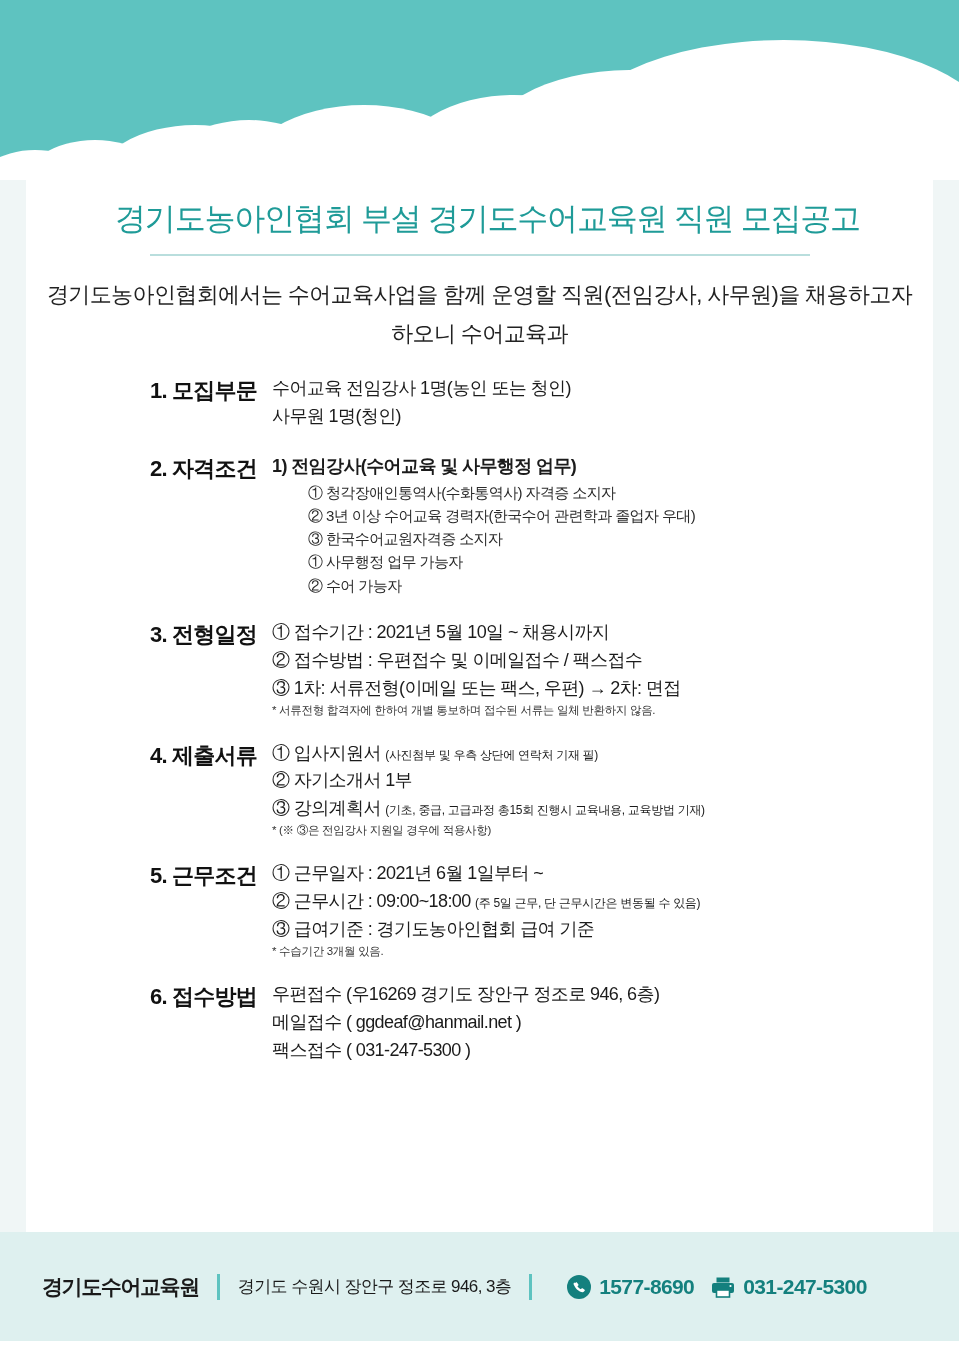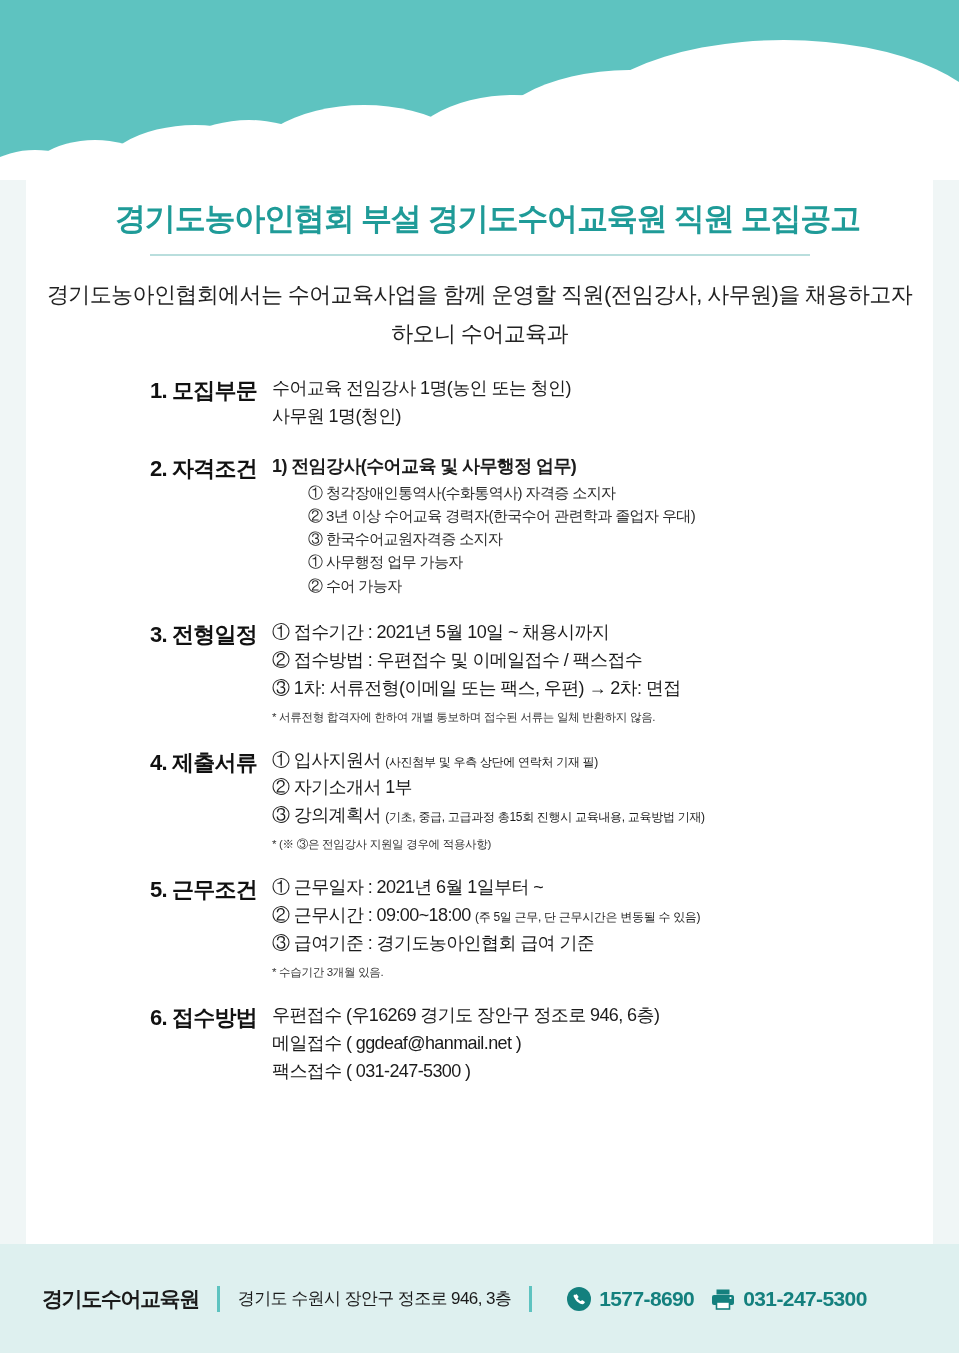--- a/index.html
+++ b/index.html
@@ -62,21 +62,21 @@
   .content {
     position: absolute;
     top: 180px; left: 0;
     width: 959px;
     height: 1068px;
   }
 
   .title {
     text-align: center;
     font-size: 31px;
-    font-weight: bold;
+    font-weight: normal;
     color: #1f9b98;
     letter-spacing: -1.2px;
     margin: 18px 0 0 16px;
     white-space: nowrap;
   }
   .title-rule {
     width: 660px;
     height: 2px;
     background: #b9dedd;
     margin: 14px auto 0 auto;
@@ -123,29 +123,28 @@
     color: #1b1b1b;
     letter-spacing: -0.6px;
   }
   .line.bold { font-weight: bold; }
   .line.sub { padding-left: 36px; font-size: 15px; color: #2a2a2a; }
   .line.gap { margin-top: 16px; }
   .note {
     font-size: 11.5px;
     color: #333;
     letter-spacing: -0.3px;
-    margin-top: 7px;
   }
   .small-inline { font-size: 12px; letter-spacing: -0.3px; }
   .line.large { font-size: 18px; }
 
   
   .footer {
     position: absolute;
-    left: 0; bottom: 4px;
+    left: 0; bottom: 16px;
     width: 959px;
     height: 109px;
     background: #def0ef;
     display: flex;
     align-items: center;
     padding-left: 42px;
     box-sizing: border-box;
     text-align: right;
   }
   .f-logo {

